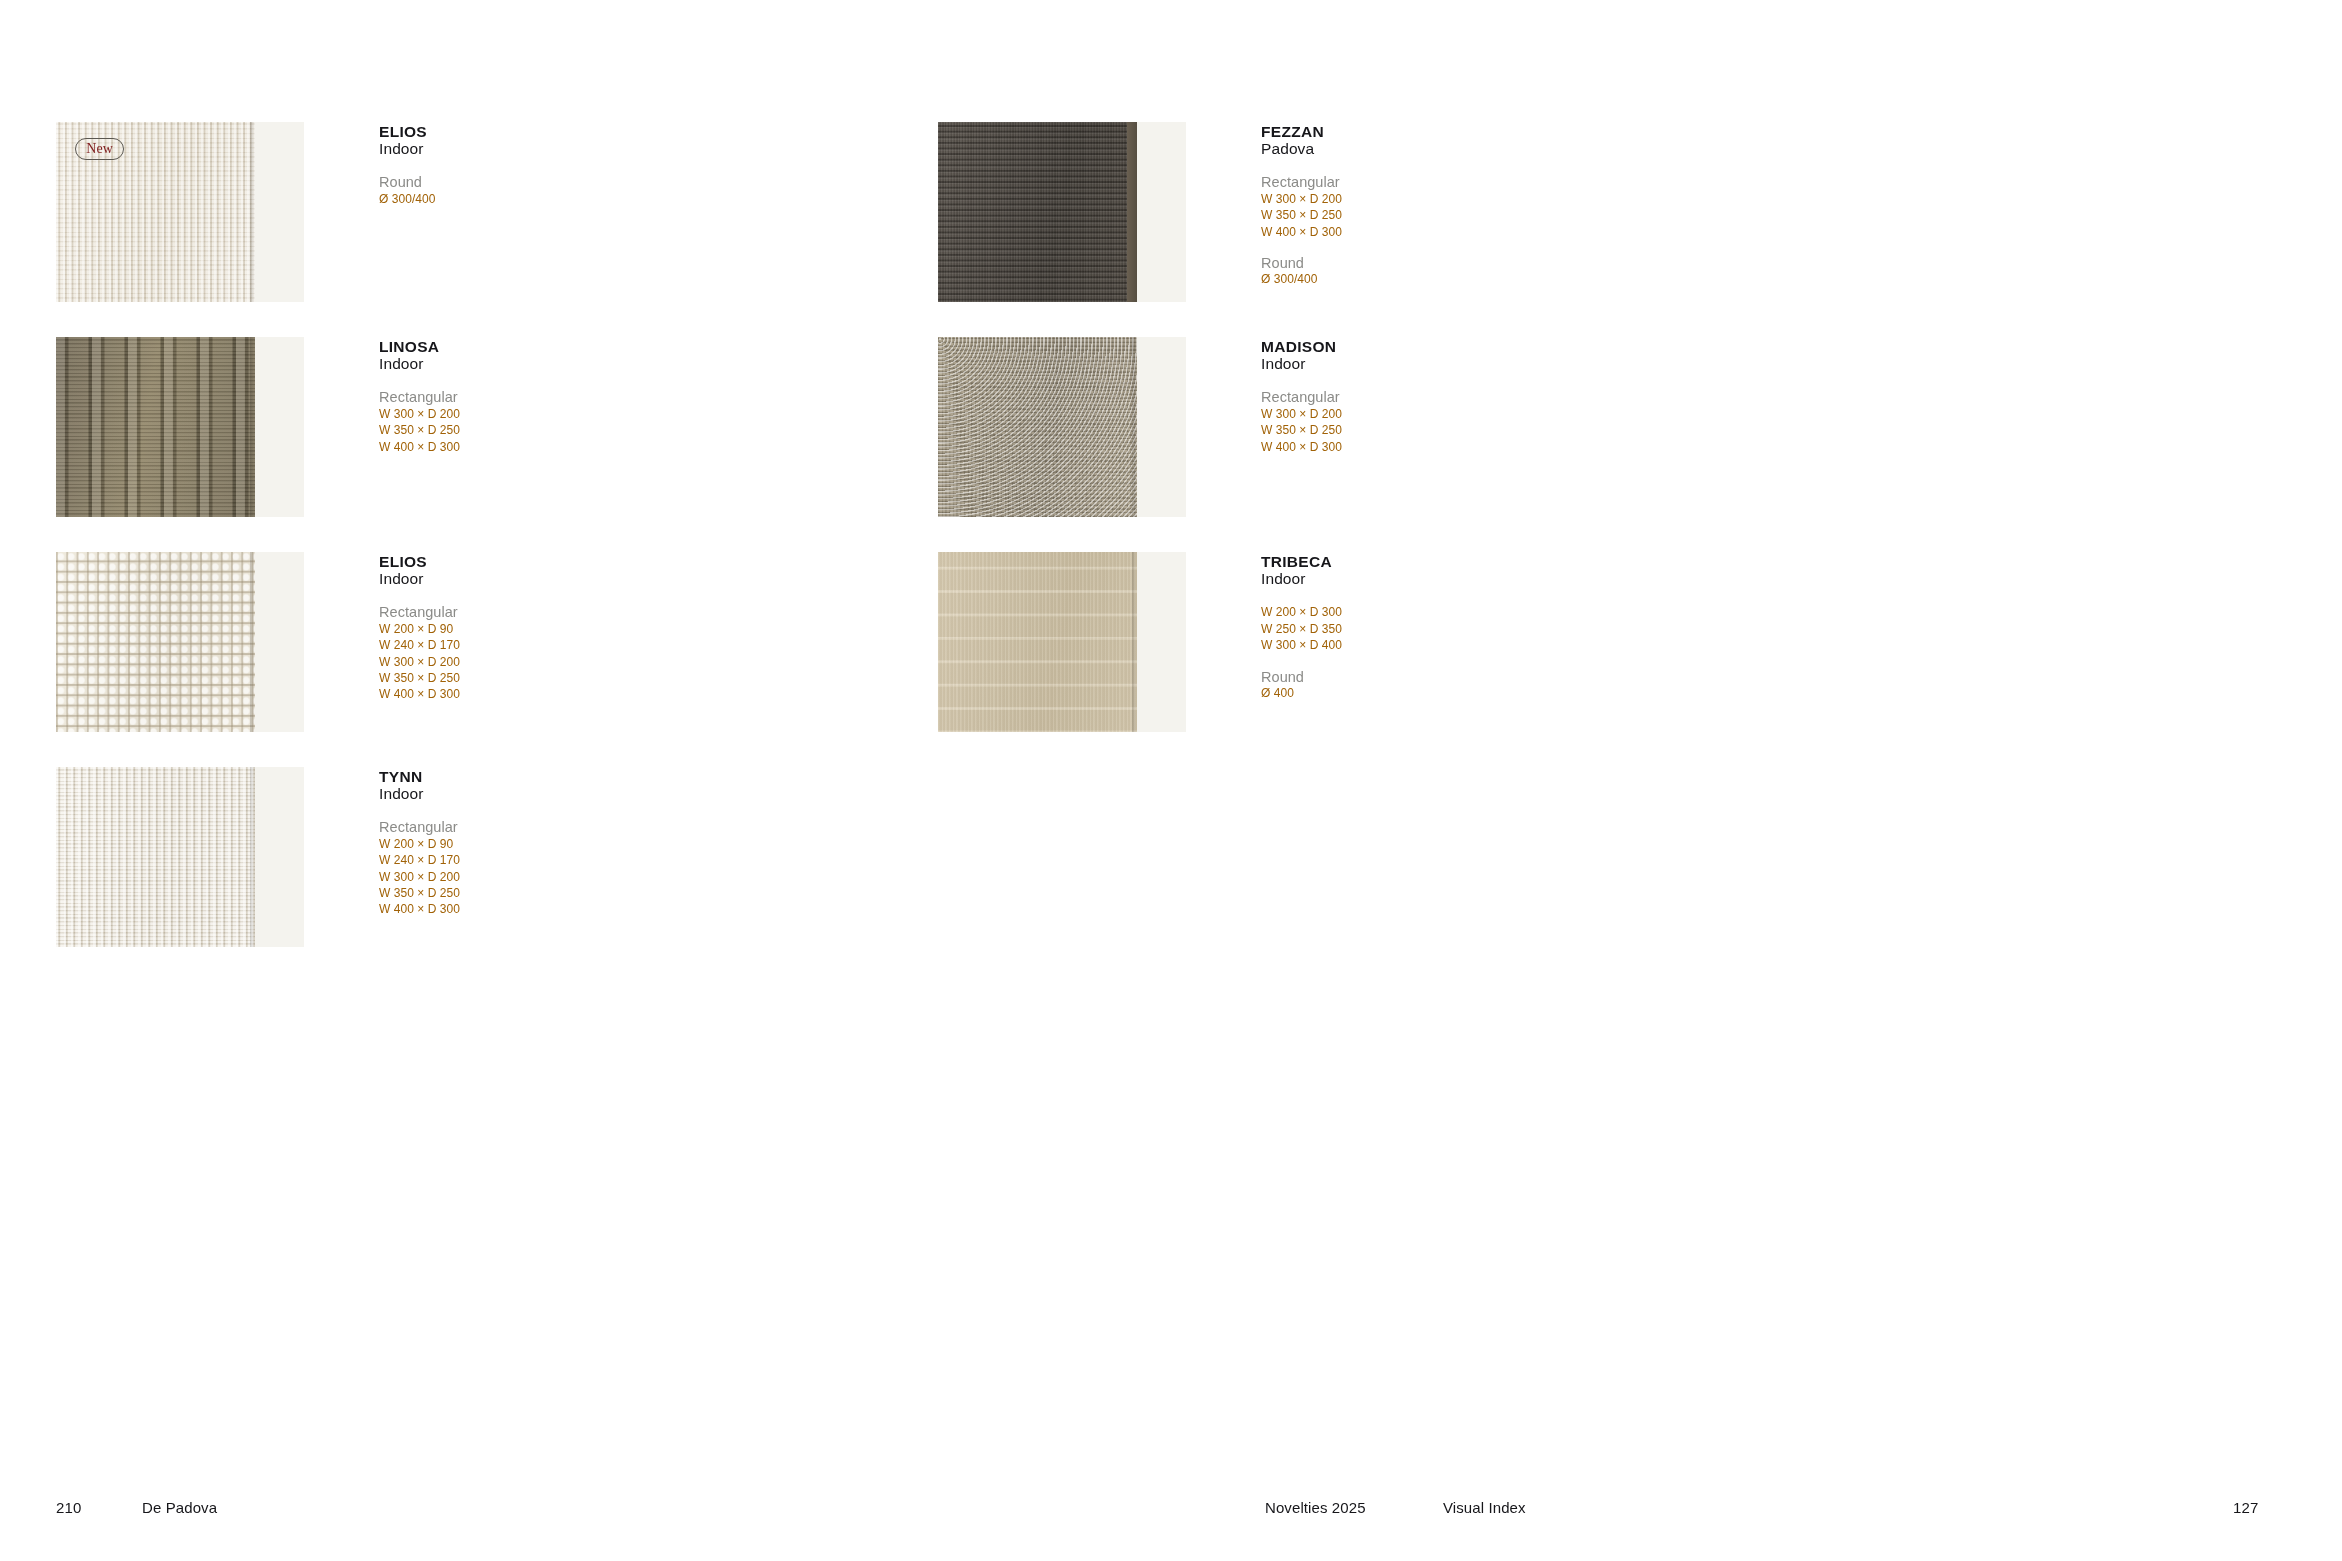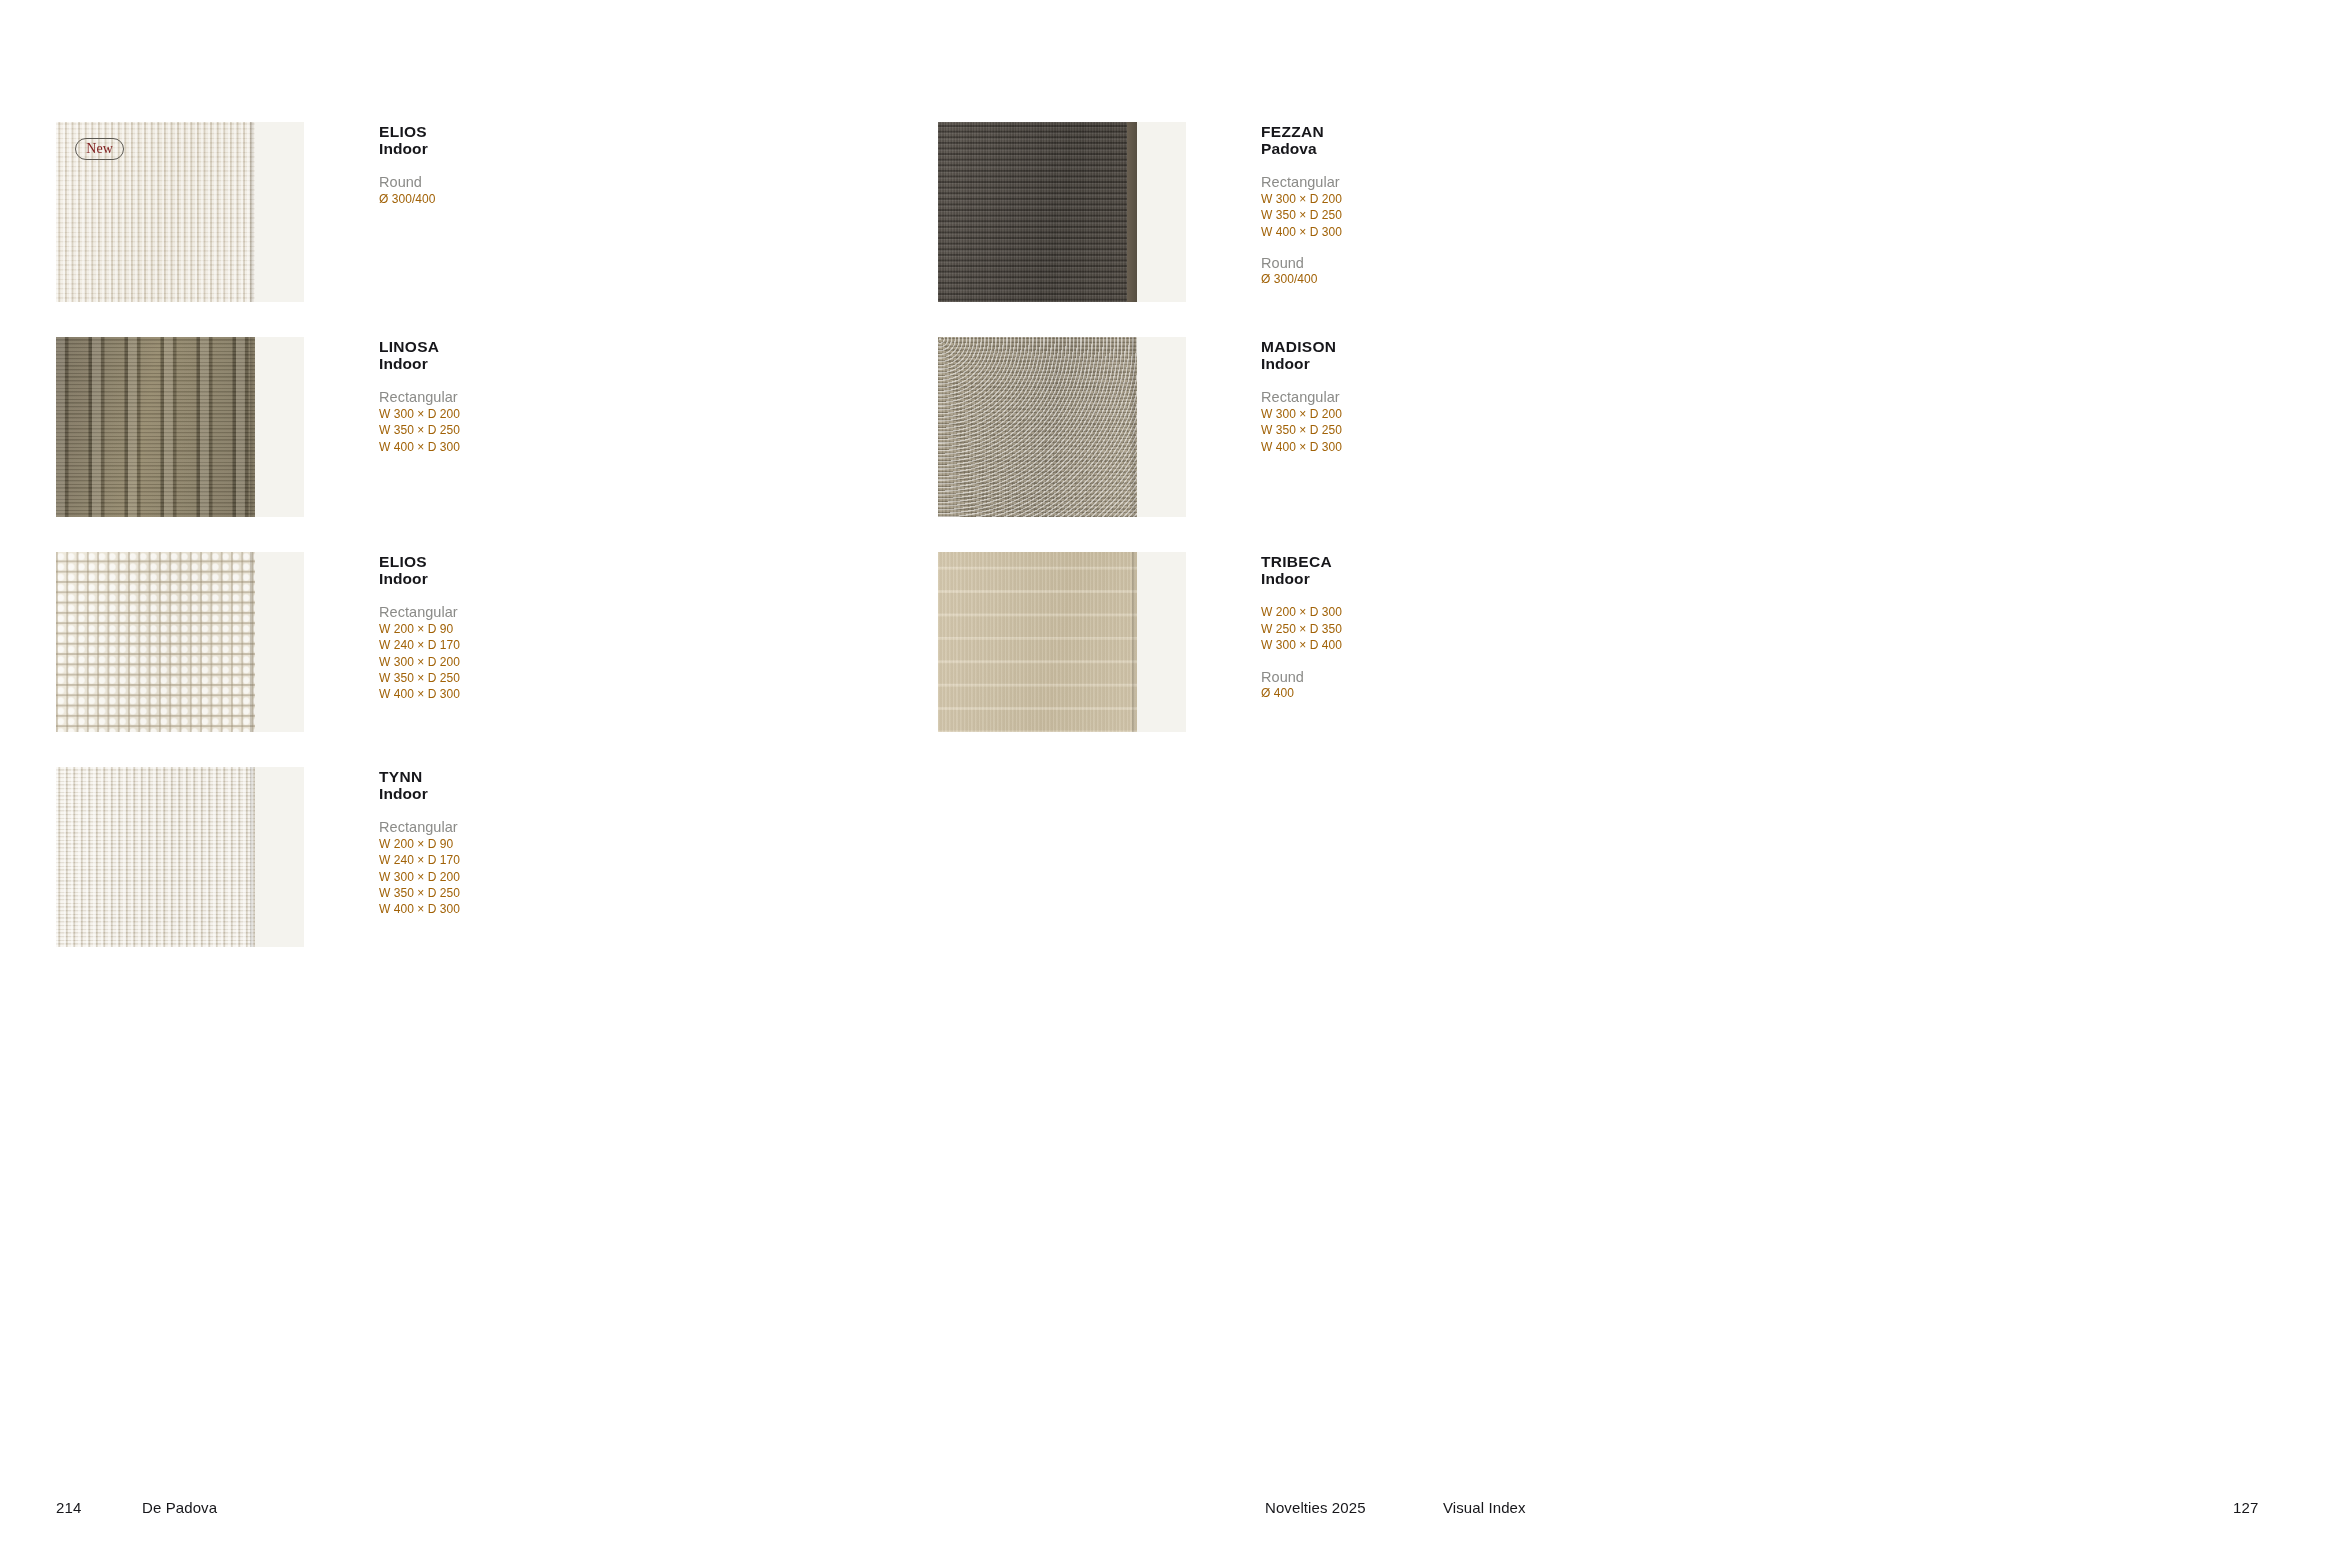--- a/index.html
+++ b/index.html
@@ -209,21 +209,21 @@
     font-size: 15.5px;
     line-height: 16.4px;
     font-weight: 700;
     color: #16161a;
     letter-spacing: 0.3px;
     margin: 0;
   }
   .prod-use {
     font-size: 15.5px;
     line-height: 18px;
-    font-weight: 700;
+    font-weight: 400;
     color: #16161a;
     letter-spacing: 0.1px;
     margin: 0 0 16px 0;
   }
   .size-group { margin: 0 0 15px 0; }
   .size-group:last-child { margin-bottom: 0; }
   .size-shape {
     font-size: 14.5px;
     line-height: 16.4px;
     color: #8b8b88;
@@ -388,21 +388,21 @@
               <p class="size-line">W 350 × D 250</p>
               <p class="size-line">W 400 × D 300</p>
             </div>
           </div>
         </div>
         <div class="entry-spacer"></div>
       </div>
     </div>
 
   <div class="footer">
-    <span class="f-pageleft">214</span>
+    <span class="f-pageleft">210</span>
     <span class="f-brand">De Padova</span>
     <span class="f-title">Novelties 2025</span>
     <span class="f-section">Visual Index</span>
     <span class="f-pageright">127</span>
   </div>
 
 </div>
 
 
 </body></html>

